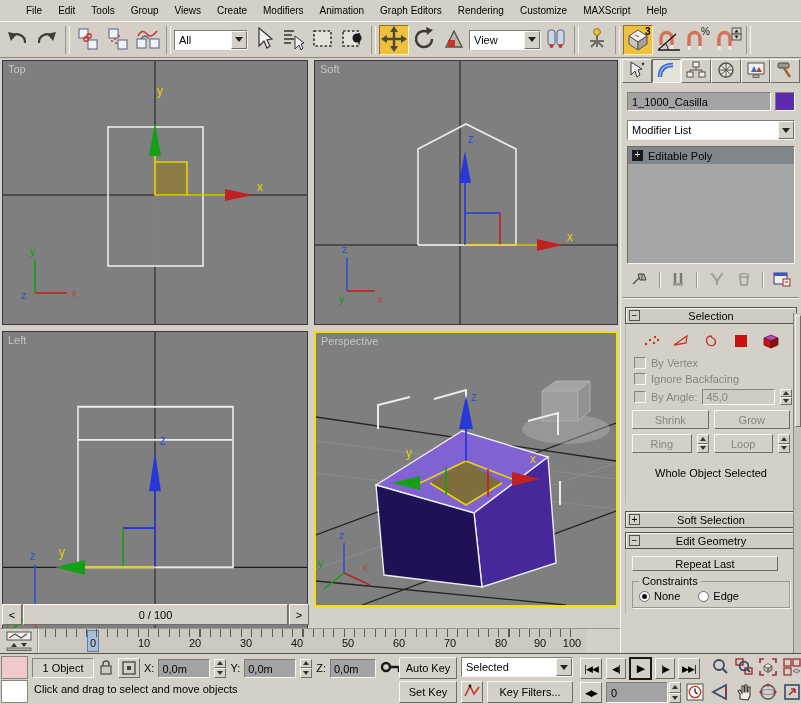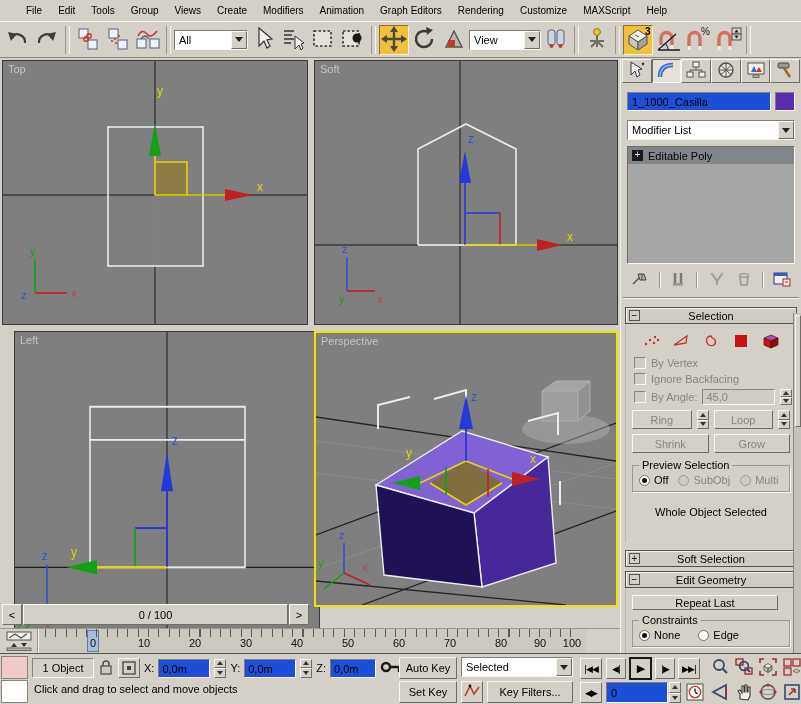--- a/index.html
+++ b/index.html
@@ -2,21 +2,21 @@
 <html><head>
 <meta charset="utf-8">
 <style>
   * { box-sizing: border-box; margin: 0; padding: 0; }
   html,body { width:801px; height:704px; overflow:hidden; }
   body { font-family:"Liberation Sans", sans-serif; font-size:11px; color:#000; background:#d4d0c8; }
   #app { position:relative; width:801px; height:704px; background:#d4d0c8; }
 
   
   .raised { border:1px solid; border-color:#f8f6f2 #6f6d66 #6f6d66 #f8f6f2; background:#d4d0c8; }
-  .sunken { border:1px solid; border-color:#807e76 #f8f6f2 #f8f6f2 #807e76; background:#1d4ed8; }
+  .sunken { border:1px solid; border-color:#807e76 #f8f6f2 #f8f6f2 #807e76; background:#a3a3a3; }
 
   
   .menubar { position:absolute; left:12px; top:0; width:801px; height:21px; display:flex; align-items:center; padding-left:6px; font-size:10px; background:#d4d0c8; }
   .menubar .mi { padding:2px 8px; white-space:nowrap; }
 
   
   .toolbar { position:absolute; left:0; top:21px; width:801px; height:37px; display:flex; align-items:center; padding-left:2px; background:#d4d0c8; border-top:1px solid #f8f6f2; border-bottom:1px solid #8a887f; }
   .tbtn { width:30px; height:30px; display:flex; align-items:center; justify-content:center; flex:none; }
   .tbtn.active { background:#efbf3e; border:1px solid; border-color:#8a7320 #fff3c4 #fff3c4 #8a7320; }
   .tsep { width:5px; height:28px; border-left:1px solid #99968e; border-right:1px solid #f5f3ef; margin:0 3px; flex:none; }
@@ -28,21 +28,21 @@
   .tri-dn-s { width:0; height:0; border-left:3px solid transparent; border-right:3px solid transparent; border-top:4px solid #333; }
   .spinner { width:12px; display:flex; flex-direction:column; flex:none; }
   .spinner > div { flex:1; display:flex; align-items:center; justify-content:center; background:#d4d0c8; border:1px solid; border-color:#f8f6f2 #6f6d66 #6f6d66 #f8f6f2; }
 
   
   .vp { position:absolute; background:#7f7f7f; border:1px solid #3a3a3a; }
   .vp svg { display:block; width:100%; height:100%; }
   .vp-label { position:absolute; left:5px; top:2px; color:#c6c6c6; font-size:11px; z-index:3; }
   #vp-top   { left:2px;  top:60px;  width:306px; height:265px; }
   #vp-front { left:314px; top:60px; width:304px; height:265px; }
-  #vp-left  { left:14px;  top:331px; width:306px; height:328px; }
+  #vp-left  { left:2px;  top:331px; width:306px; height:328px; }
   #vp-persp { left:314px; top:331px; width:304px; height:276px; border:2px solid #f2e202; }
 
   
   .timeslider { position:absolute; left:1px; top:603px; width:309px; height:23px; display:flex; gap:1px; padding:1px; }
   .ts-arrow { width:20px; height:21px; display:flex; align-items:center; justify-content:center; font-size:11px; }
   .ts-bar { flex:1; height:21px; display:flex; align-items:center; justify-content:center; font-size:11px; }
 
   
   .trackbar { position:absolute; left:0; top:628px; width:620px; height:25px; display:flex; background:#d4d0c8; border-top:1px solid #9a978f; }
   .tb-icon { width:38px; height:25px; display:flex; align-items:center; justify-content:center; border-right:1px solid #9a978f; }
@@ -606,59 +606,42 @@
             <span class="spinner" style="display:contents"></span>
             <div>
               <span class="tri-up-s"></span>
             </div>
             <div>
               <span class="tri-dn-s"></span>
             </div>
           </span>
       </div>
       <div class="btn-row">
+        <div class="dis-btn raised" style="flex:1">Shrink</div>
+        <div class="dis-btn raised" style="flex:1">Grow</div>
+      </div>
+      <div class="btn-row">
         <div class="dis-btn raised" style="flex:1">Ring</div>
         <span class="spinner" style="height:19px">
             <div>
               <span class="tri-up-s"></span>
             </div>
             <div>
               <span class="tri-dn-s"></span>
             </div>
           </span>
         <div class="dis-btn raised" style="flex:1">Loop</div>
         <span class="spinner" style="height:19px">
             <div>
               <span class="tri-up-s"></span>
             </div>
             <div>
               <span class="tri-dn-s"></span>
             </div>
           </span>
-      </div>
-      <div class="btn-row">
-        <div class="dis-btn raised" style="flex:1">Shrink</div>
-        <div class="dis-btn raised" style="flex:1">Grow</div>
-      </div>
-      <div class="groupbox">
-        <span class="gtitle">Preview Selection</span>
-        <div style="display:flex; gap:10px; align-items:center;">
-          <span class="rad-row">
-              <span class="radio on"></span>
-              <span>Off</span>
-            </span>
-          <span class="rad-row" style="color:#87857d">
-              <span class="radio dis"></span>
-              <span>SubObj</span>
-            </span>
-          <span class="rad-row" style="color:#87857d">
-              <span class="radio dis"></span>
-              <span>Multi</span>
-            </span>
-        </div>
       </div>
       <div style="text-align:center; margin-top:14px;">Whole Object Selected</div>
       <div style="height:18px"></div>
     </div>
 
     <div class="rollout-h">
       <span class="pm">+</span>
       <span class="rtitle">Soft Selection</span>
     </div>
 

